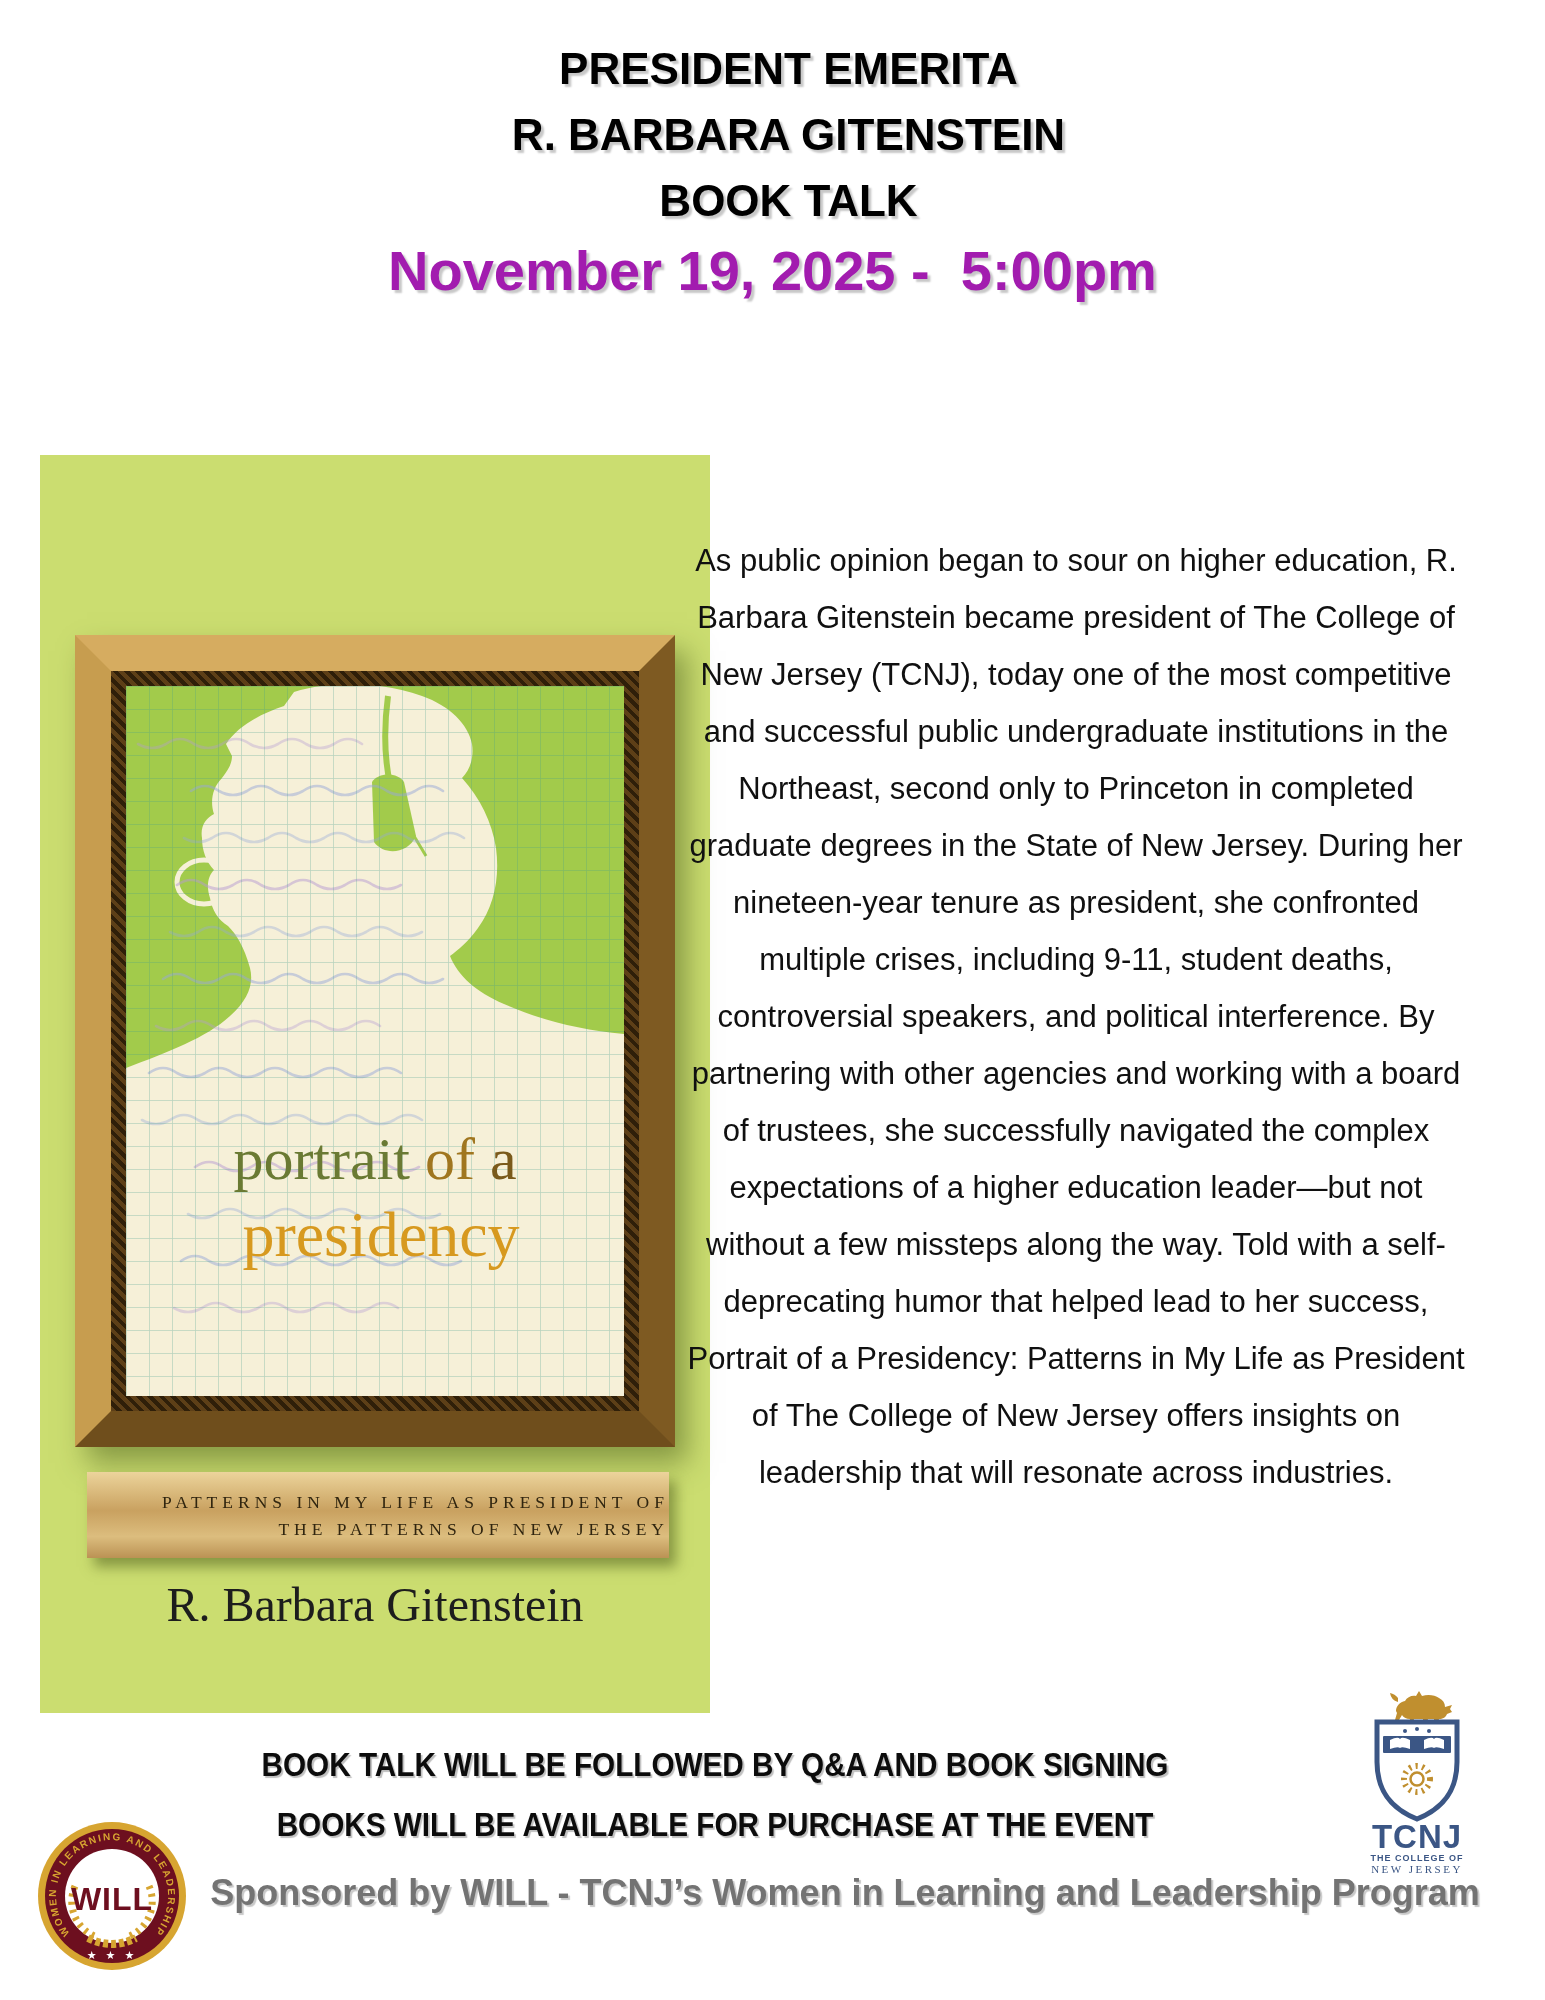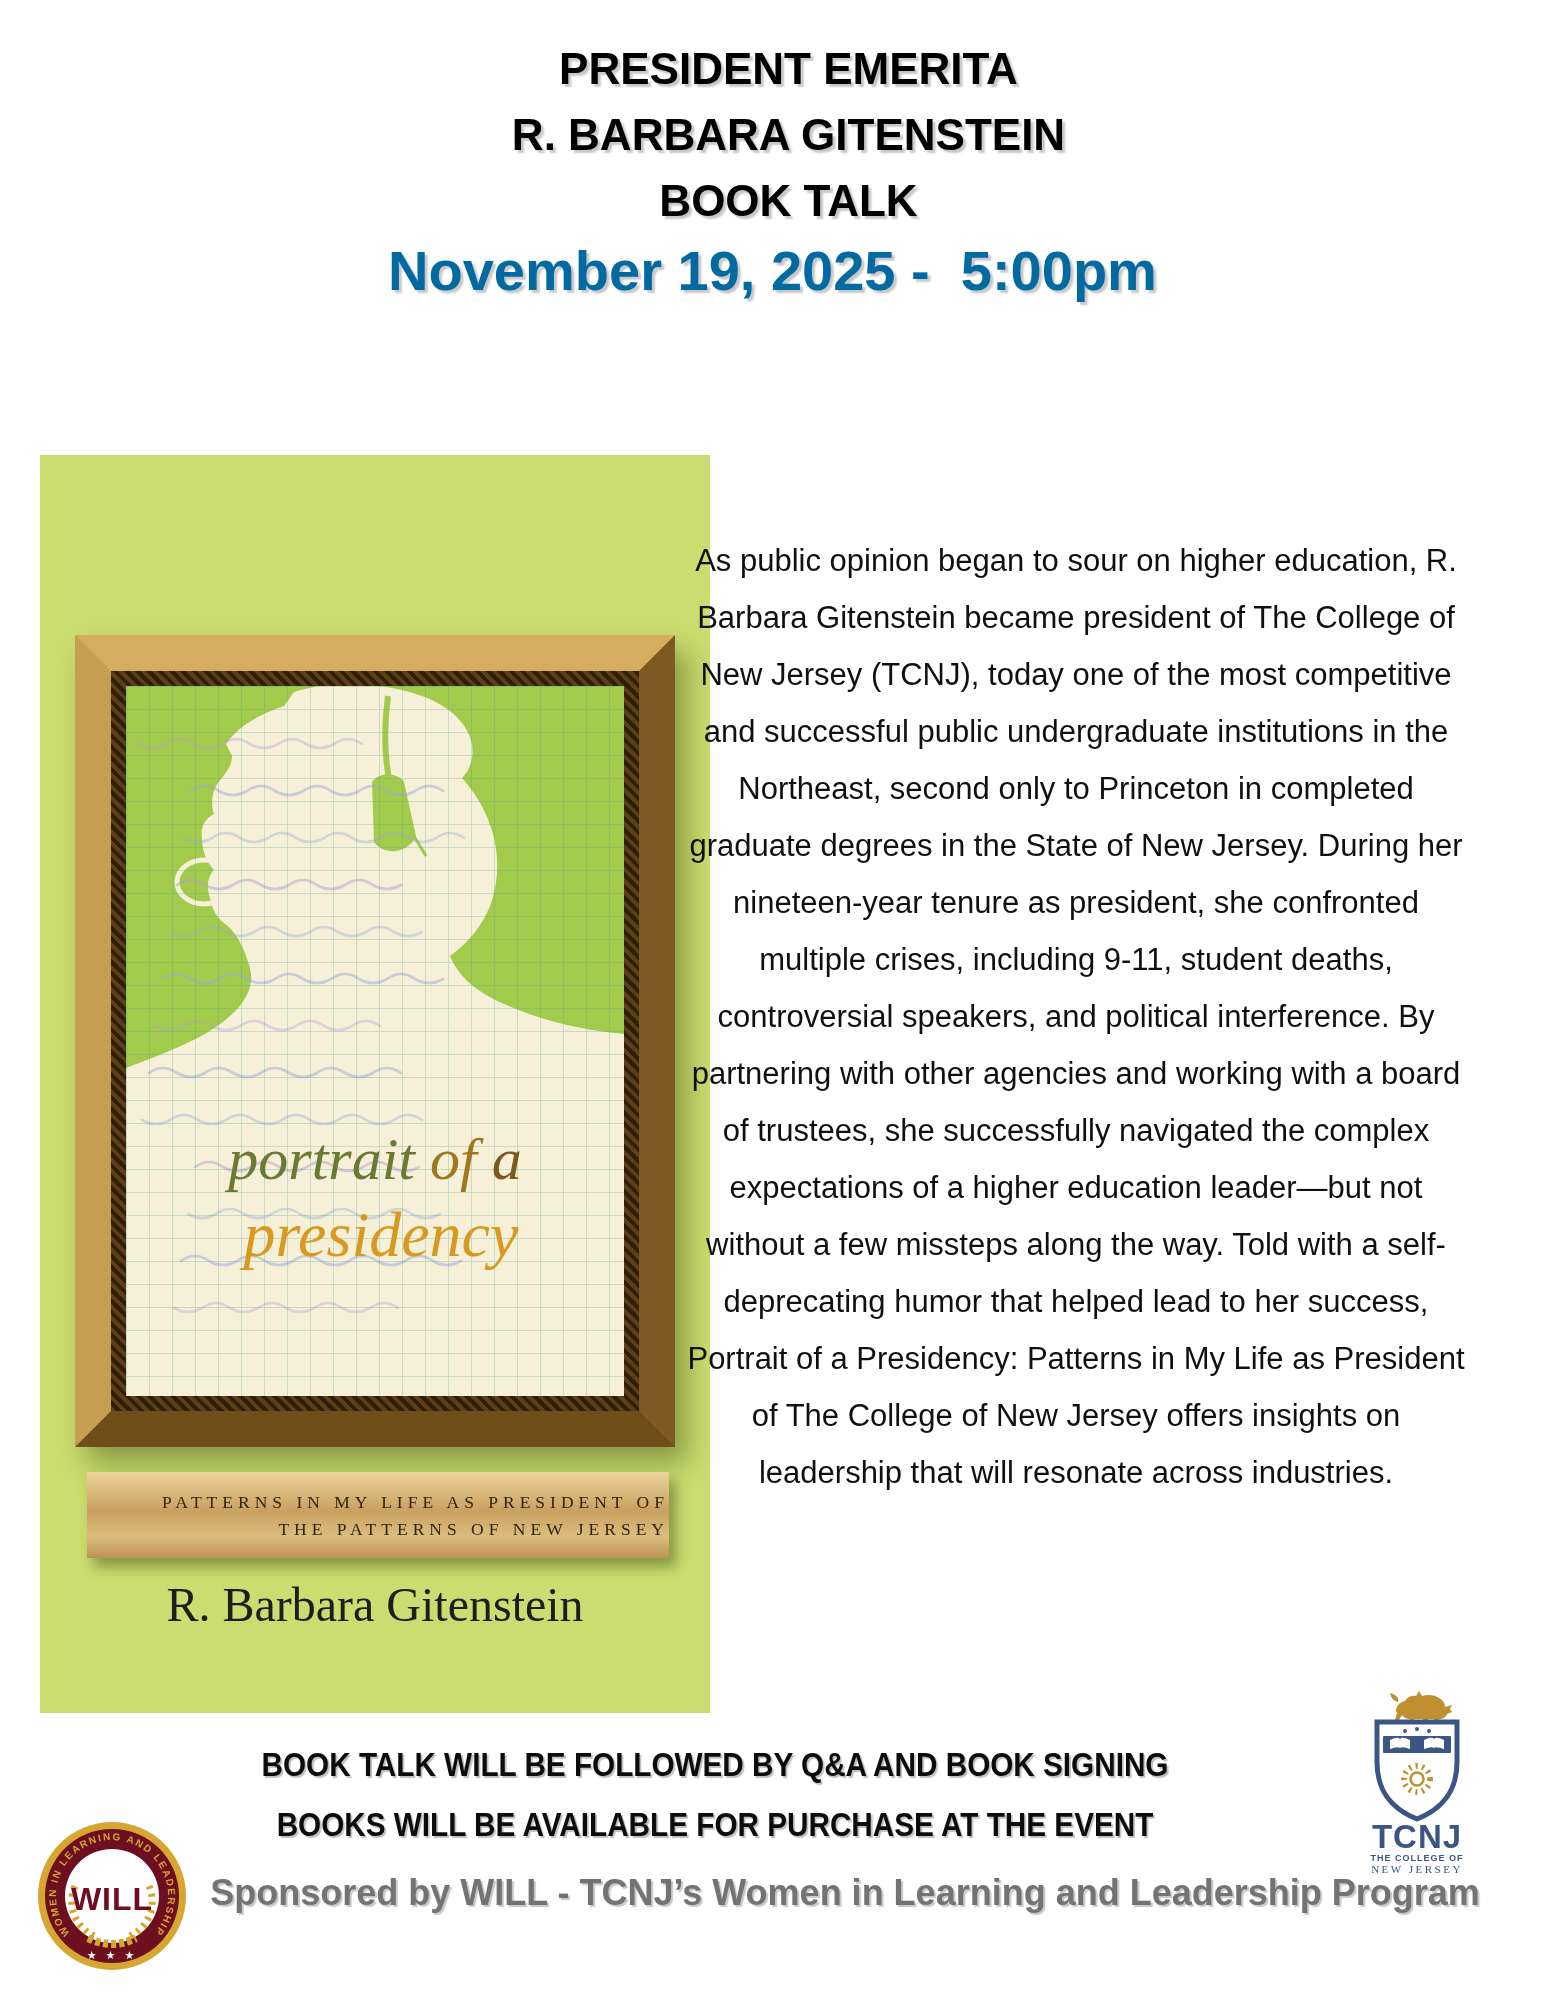--- a/index.html
+++ b/index.html
@@ -4,38 +4,38 @@
 <style>
   html,body { margin:0; padding:0; background:#ffffff; }
   .page { position:relative; width:1545px; height:2000px; background:#ffffff; overflow:hidden;
           font-family:"Liberation Sans", sans-serif; color:#0e0e0e; }
 
   
   .header { position:absolute; top:36px; left:0; width:1545px; text-align:center;
             font-weight:bold; font-size:44px; line-height:66px; color:#000000;
             text-shadow:3px 3px 2px rgba(0,0,0,0.22);padding-left:16px; }
   .event  { position:absolute; top:238px; left:0; width:1545px; text-align:center;
-            font-weight:bold; font-size:56px; line-height:66px; color:#0369a1;
+            font-weight:bold; font-size:56px; line-height:66px; color:#a21caf;
             text-shadow:3px 3px 2px rgba(0,0,0,0.22); }
   .event div { white-space:pre-wrap; }
 
   
   .panel { position:absolute; left:40px; top:455px; width:670px; height:1258px; background:#cbdd70; }
 
   .frame { position:absolute; left:35px; top:180px; width:600px; height:812px; box-sizing:border-box;
            border:36px solid; border-color:#d6ac60 #7e5a22 #6f4e1c #c79d4f; background:#9c7330;
            box-shadow:12px 16px 26px rgba(70,90,25,.5), inset 0 0 0 2px #e8cc8a; }
   .frame-inner { position:absolute; inset:0; box-sizing:border-box;
            border:15px solid #4a3414;
            border-image:repeating-linear-gradient(45deg,#5d3f17 0 4px,#2f1f09 4px 8px) 15; }
   .picture { position:absolute; inset:0; background:#a2cb4b; overflow:hidden; }
   .pic-svg { position:absolute; inset:0; width:100%; height:100%; }
 
   .cover-title { position:absolute; left:0; right:0; top:438px; text-align:center;
-                 font-family:"Liberation Serif", serif; font-style:italic; z-index:3; }
+                 font-family:"Liberation Serif", serif; z-index:3; }
   .ct-line1 { font-size:60px; line-height:70px; }
   .ct-line1 .w1 { color:#6a7a33; }
   .ct-line1 .w2 { color:#a0761f; }
   .ct-line1 .w3 { color:#7a5a1b; }
   .ct-line2 { font-size:64px; line-height:74px; color:#d7991f; margin-top:4px;margin-left:12px; }
 
   .plaque { position:absolute; left:47px; top:1017px; width:582px; height:86px; box-sizing:border-box;
             background:linear-gradient(180deg,#ecd49b,#c9a160 45%,#dcbd7e 75%,#bb9254);
             box-shadow:7px 9px 12px rgba(80,95,30,.55);
             text-align:right; font-family:"Liberation Serif", serif; font-size:17.5px;

